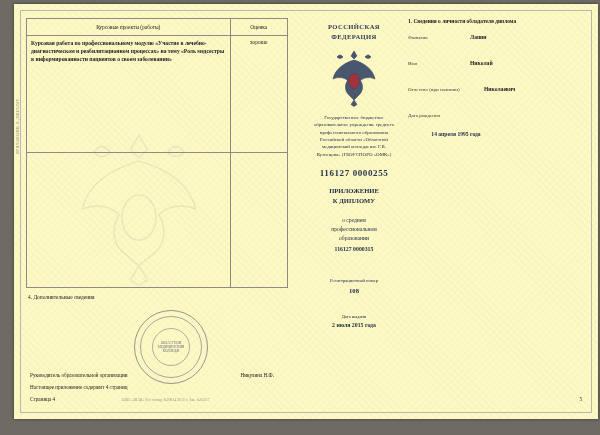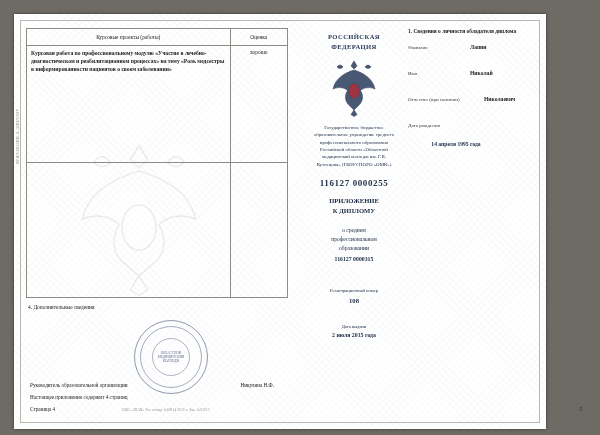--- a/index.html
+++ b/index.html
@@ -1,18 +1,18 @@
 <!DOCTYPE html>
 <html><head>
 <meta charset="utf-8">
 <style>
   html,body{margin:0;padding:0;background:#6d6a63;}
   body{width:600px;height:435px;overflow:hidden;font-family:"Liberation Serif",serif;}
   .page{position:relative;width:600px;height:435px;background:#6e6b64;}
-  .sheet{position:absolute;left:14px;top:14px;width:532px;height:415px;background:#ffffff;
+  .sheet{position:absolute;left:14px;top:4px;width:584px;height:415px;background:#fef9c3;
          box-shadow:0 0 3px rgba(0,0,0,.5);}
   .inner-border{position:absolute;left:6px;top:6px;right:6px;bottom:6px;border:1px solid #b9b7ae;}
   .guilloche{position:absolute;inset:0;opacity:.25;
     background:
       repeating-linear-gradient(45deg, rgba(150,160,175,.20) 0 1px, transparent 1px 5px),
       repeating-linear-gradient(-45deg, rgba(150,160,175,.18) 0 1px, transparent 1px 5px);}
   .col{position:absolute;top:0;bottom:0;}
 
   
   .left{left:12px;top:14px;width:262px;height:388px;}

